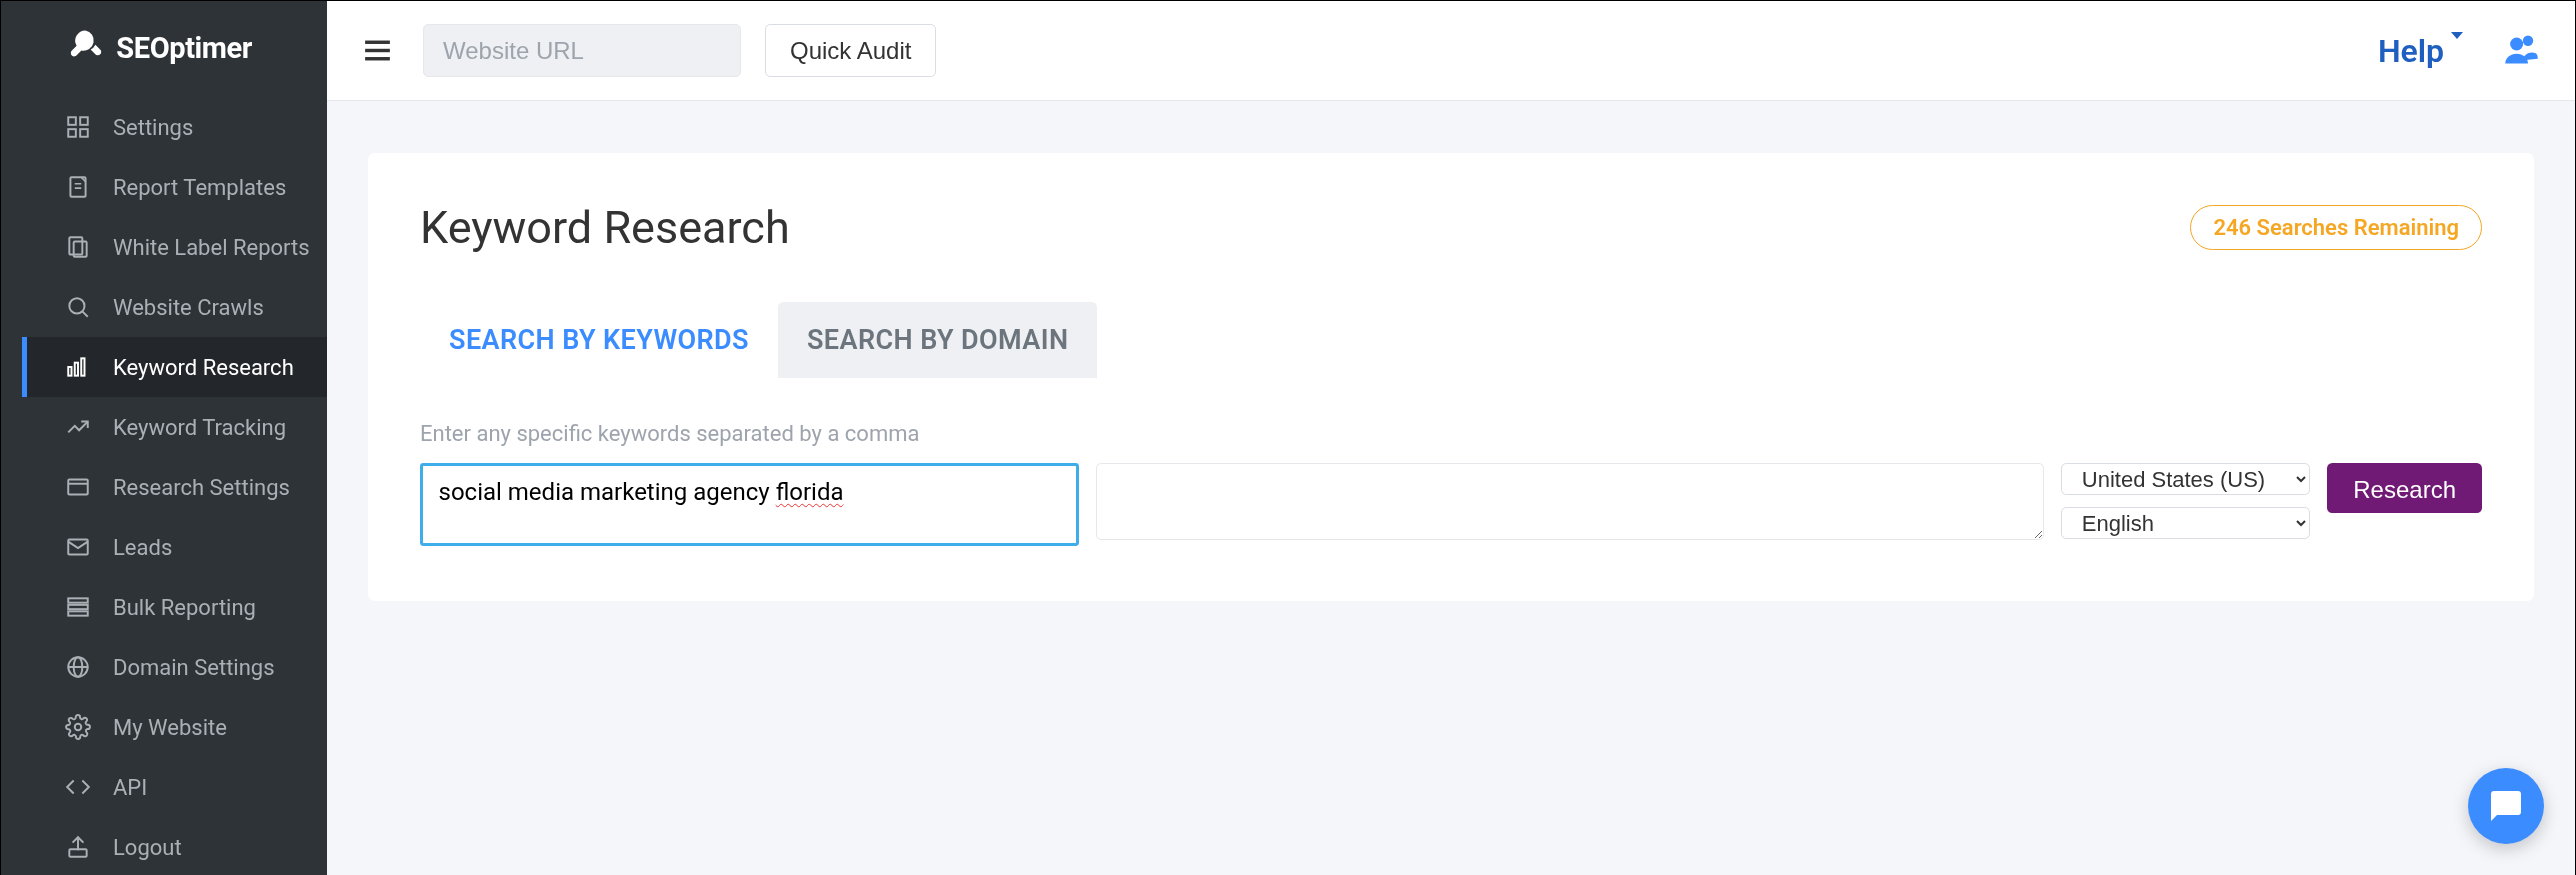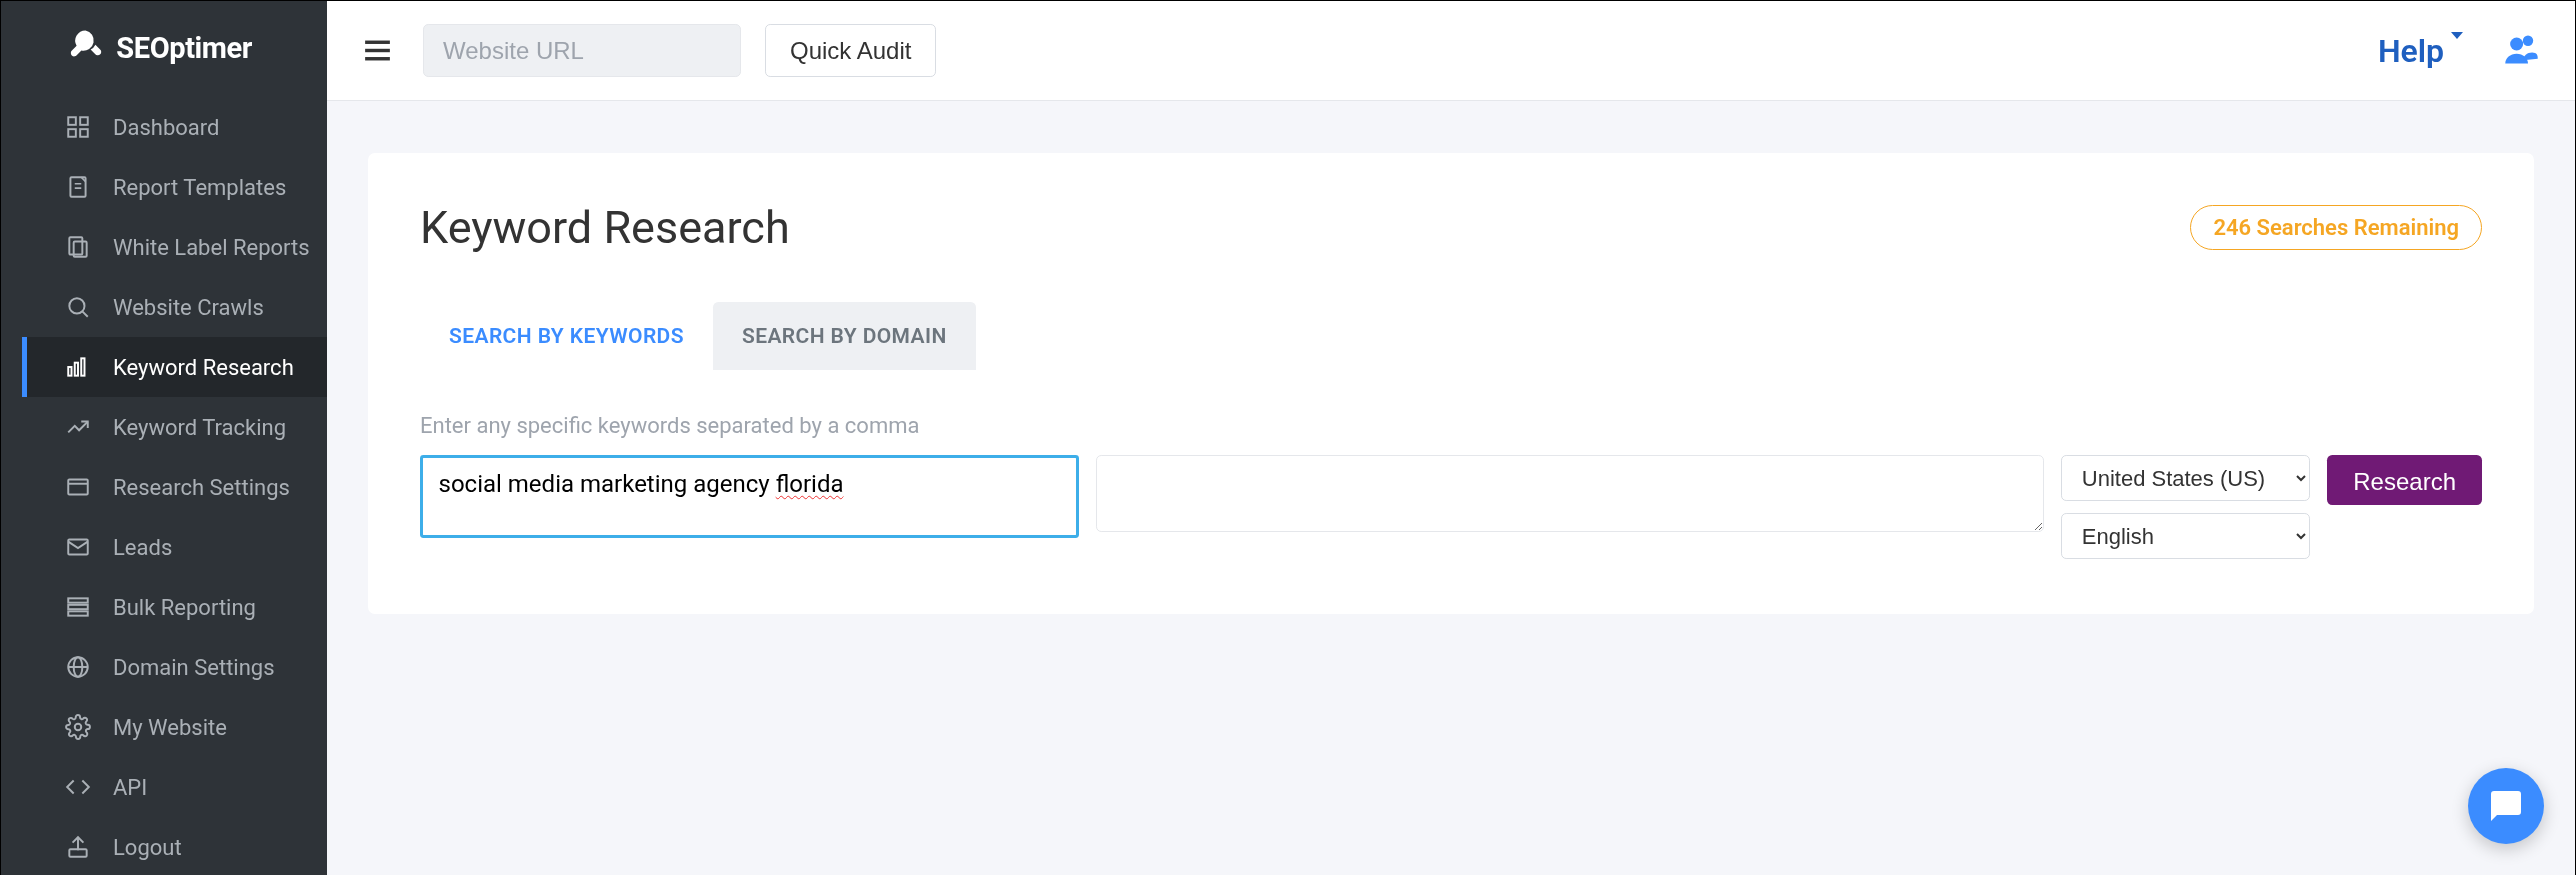--- a/index.html
+++ b/index.html
@@ -23,30 +23,30 @@
 .topbar-right { margin-left:auto; display:flex; align-items:center; gap:39px; }
 .help { color:#1f5fbf; font-size:32px; font-weight:600; cursor:pointer; display:flex; align-items:flex-start; gap:6.9px; }
 .help .caret { width:0; height:0; border-left:6px solid transparent; border-right:6px solid transparent; border-top:7.7px solid #1f5fbf; }
 .users-ic { width:39px; height:39px; cursor:pointer; }
 .content { padding:52px 41px; }
 .card { background:#fff; border-radius:6.9px; padding:48px 52px 55px; }
 .card-head { display:flex; align-items:center; margin-bottom:48px; }
 .title { font-size:45px; font-weight:400; color:#333; }
 .badge { margin-left:auto; border:1.7px solid #f5a623; color:#f5a623; padding:8.6px 22px; border-radius:858px; font-size:22px; font-weight:600; }
 .tabs { display:flex; margin-bottom:43px; }
-.tab { padding:22px 29px; font-size:21px; font-weight:600; letter-spacing:0.4px; cursor:pointer; color:#6c757d; }
+.tab { padding:22px 29px; font-size:27px; font-weight:600; letter-spacing:0.4px; cursor:pointer; color:#6c757d; }
 .tab.active { color:#3b8cff; }
 .tab.inactive { background:#eef0f3; border-radius:5.2px 5.2px 0 0; }
 .hint { font-size:22px; color:#9ea4ad; margin-bottom:17px; }
 .form-row { display:flex; gap:17px; align-items:flex-start; }
 .kw-wrap { width:659px; border:3.4px solid #3daee9; border-radius:3.4px; padding:0; }
 .kw-ta { width:100%; height:77px; border:none; resize:both; font-size:24px; padding:12px 15.5px; font-family:inherit; outline:none; }
 .invis-ta { flex:1; height:77px; border:0.9px solid #e5e7eb; border-radius:5.2px; background:#fff; resize:both; }
 .selects { display:flex; flex-direction:column; gap:12px; }
-.sel { width:249px; height:46px; border:0.9px solid #d9dde3; border-radius:5.2px; padding:0 15.5px; font-size:22px; color:#333; background:#fff; }
+.sel { width:249px; height:32px; border:0.9px solid #d9dde3; border-radius:5.2px; padding:0 15.5px; font-size:22px; color:#333; background:#fff; }
 .research-btn { height:50px; background:#701a75; color:#fff; border:none; border-radius:5.2px; padding:13px 26px; font-size:24px; font-weight:500; cursor:pointer; }
 .chat-fab { position:absolute; right:31px; bottom:31px; width:76px; height:76px; border-radius:50%; background:#3b8cff; display:flex; align-items:center; justify-content:center; cursor:pointer; box-shadow:0 5.2px 17px rgba(0,0,0,0.2); }
 .chat-fab svg { width:36px; height:36px; fill:#fff; }
 .spell { text-decoration:underline wavy #e33 0.9px; text-underline-offset:2.6px;margin-top:36px; }
 </style>
 </head>
 <body>
 
 <div class="app">
   <aside class="sidebar">
@@ -57,21 +57,21 @@
       <span class="logo-text">SEOptimer</span>
     </div>
     <ul class="nav" id="nav">
         <li class="nav-item">
           <svg class="ic" viewBox="0 0 24 24" fill="none" stroke="currentColor" stroke-width="1.8">
             <rect x="3" y="3" width="7" height="7"></rect>
             <rect x="14" y="3" width="7" height="7"></rect>
             <rect x="3" y="14" width="7" height="7"></rect>
             <rect x="14" y="14" width="7" height="7"></rect>
           </svg>
-          <span>Dashboard</span>
+          <span>Settings</span>
         </li>
         <li class="nav-item">
           <svg class="ic" viewBox="0 0 24 24" fill="none" stroke="currentColor" stroke-width="1.8">
             <rect x="5" y="3" width="14" height="18" rx="1"></rect>
             <path d="M15 3l4 4M9 9h6M9 13h6" stroke-width="1.5"></path>
           </svg>
           <span>Report Templates</span>
         </li>
         <li class="nav-item">
           <svg class="ic" viewBox="0 0 24 24" fill="none" stroke="currentColor" stroke-width="1.8">

